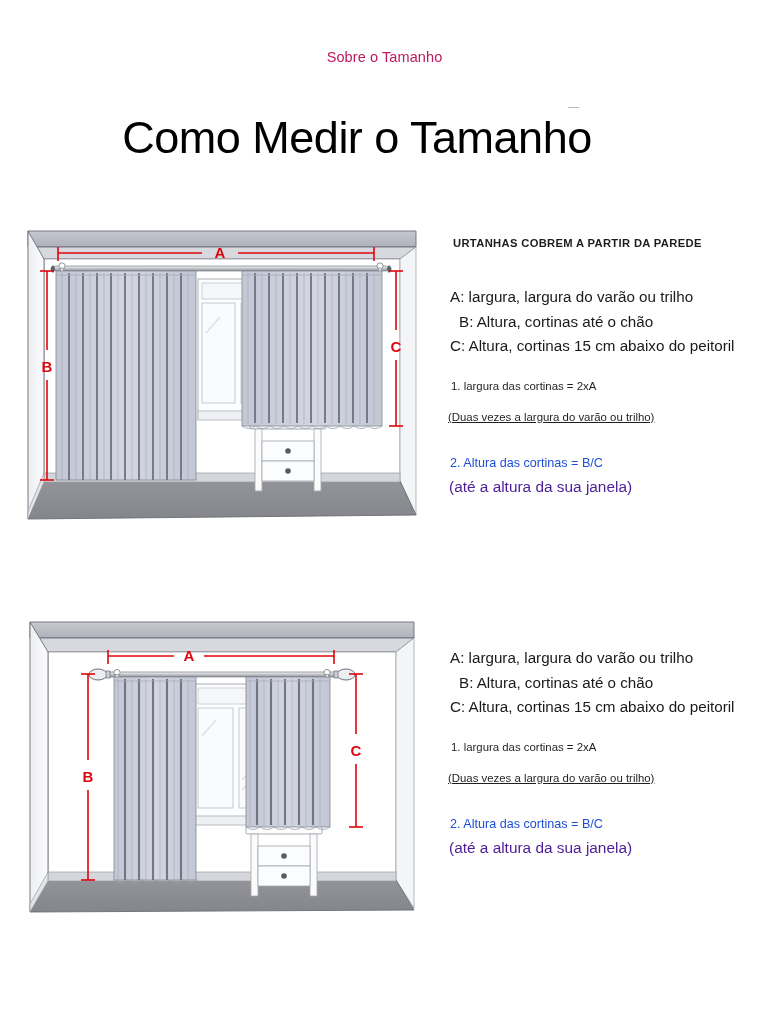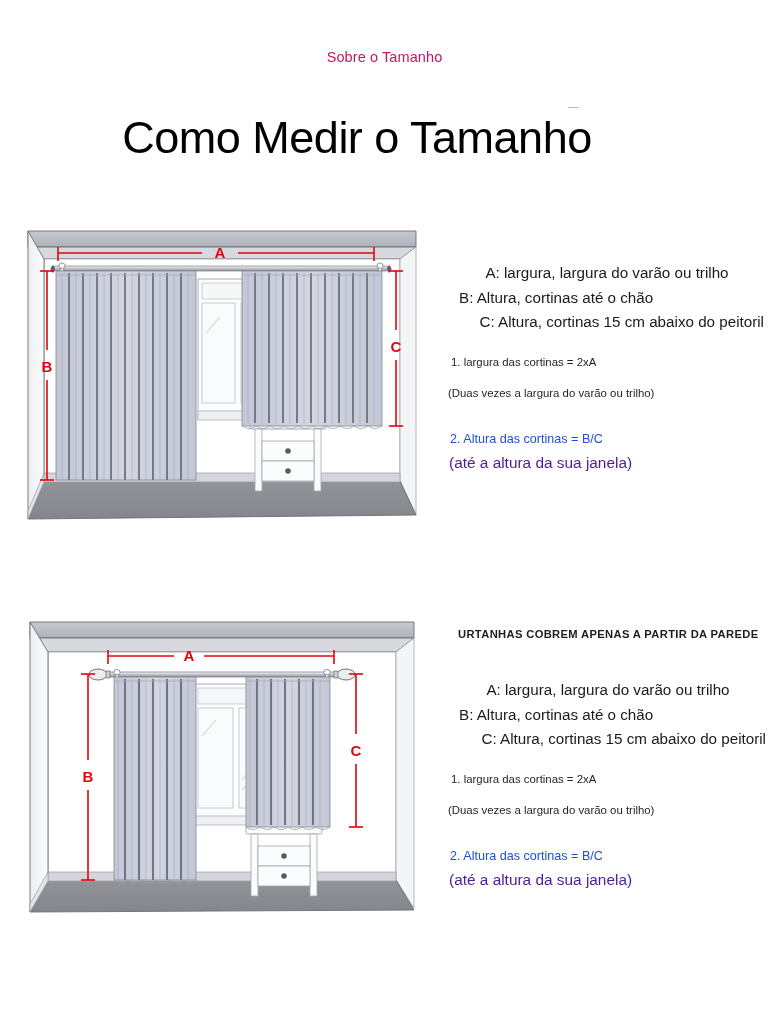--- a/index.html
+++ b/index.html
@@ -79,32 +79,32 @@
   #section-2 .info-head { margin: 20px 0 0 14px; }
 
   .legend { margin-top: 36px; }
   #section-2 .legend { margin-top: 38px; }
   .legend-line {
     font-size: 15.2px;
     line-height: 24.5px;
     color: #1a1a1a;
     white-space: nowrap;
   }
-  .legend-line.l-a { margin-left: 6px; text-align: center; }
+  .legend-line.l-a { margin-left: 6px; }
   .legend-line.l-b { margin-left: 15px; }
-  .legend-line.l-c { margin-left: 6px; text-align: right; }
+  .legend-line.l-c { margin-left: 6px; }
 
   .notes { margin-top: 19px; }
   .note-sm {
     font-size: 11.4px;
     line-height: 17px;
     color: #1f1f1f;
     margin-left: 7px;
   }
-  .note-sm.indent0 { margin-left: 4px; }
+  .note-sm.indent0 { margin-left: 4px; text-decoration: underline; }
   .note-gap { height: 14px; }
   .note-md {
     font-size: 12.6px;
     line-height: 18px;
     color: #1d4ed8;
     margin-left: 6px;
   }
   .note-lg {
     font-size: 15.4px;
     line-height: 23px;
@@ -282,20 +282,21 @@
         <line x1="374" y1="46" x2="374" y2="105"></line>
         <line x1="374" y1="135" x2="374" y2="201"></line>
         <line x1="367" y1="46" x2="381" y2="46"></line>
         <line x1="367" y1="201" x2="381" y2="201"></line>
       </g>
       <text class="dim-label" x="374" y="127" font-size="15" text-anchor="middle">C</text>
     </svg>
   </div>
 
   <div class="info">
+    <div class="info-head">URTANHAS COBREM A PARTIR DA PAREDE</div>
     <div class="legend">
       <div class="legend-line l-a">A: largura, largura do varão ou trilho</div>
       <div class="legend-line l-b">B: Altura, cortinas até o chão</div>
       <div class="legend-line l-c">C: Altura, cortinas 15 cm abaixo do peitoril</div>
     </div>
     <div class="notes">
       <div class="note-sm">1. largura das cortinas = 2xA</div>
       <div class="note-gap"></div>
       <div class="note-sm indent0">(Duas vezes a largura do varão ou trilho)</div>
       <div class="note-gap"></div>
@@ -445,21 +446,20 @@
         <line x1="334" y1="66" x2="334" y2="126"></line>
         <line x1="334" y1="156" x2="334" y2="219"></line>
         <line x1="327" y1="66" x2="341" y2="66"></line>
         <line x1="327" y1="219" x2="341" y2="219"></line>
       </g>
       <text class="dim-label" x="334" y="148" font-size="15" text-anchor="middle">C</text>
     </svg>
   </div>
 
   <div class="info">
-    <div class="info-head">URTANHAS COBREM APENAS A PARTIR DA PAREDE</div>
     <div class="legend">
       <div class="legend-line l-a">A: largura, largura do varão ou trilho</div>
       <div class="legend-line l-b">B: Altura, cortinas até o chão</div>
       <div class="legend-line l-c">C: Altura, cortinas 15 cm abaixo do peitoril</div>
     </div>
     <div class="notes">
       <div class="note-sm">1. largura das cortinas = 2xA</div>
       <div class="note-gap"></div>
       <div class="note-sm indent0">(Duas vezes a largura do varão ou trilho)</div>
       <div class="note-gap"></div>

